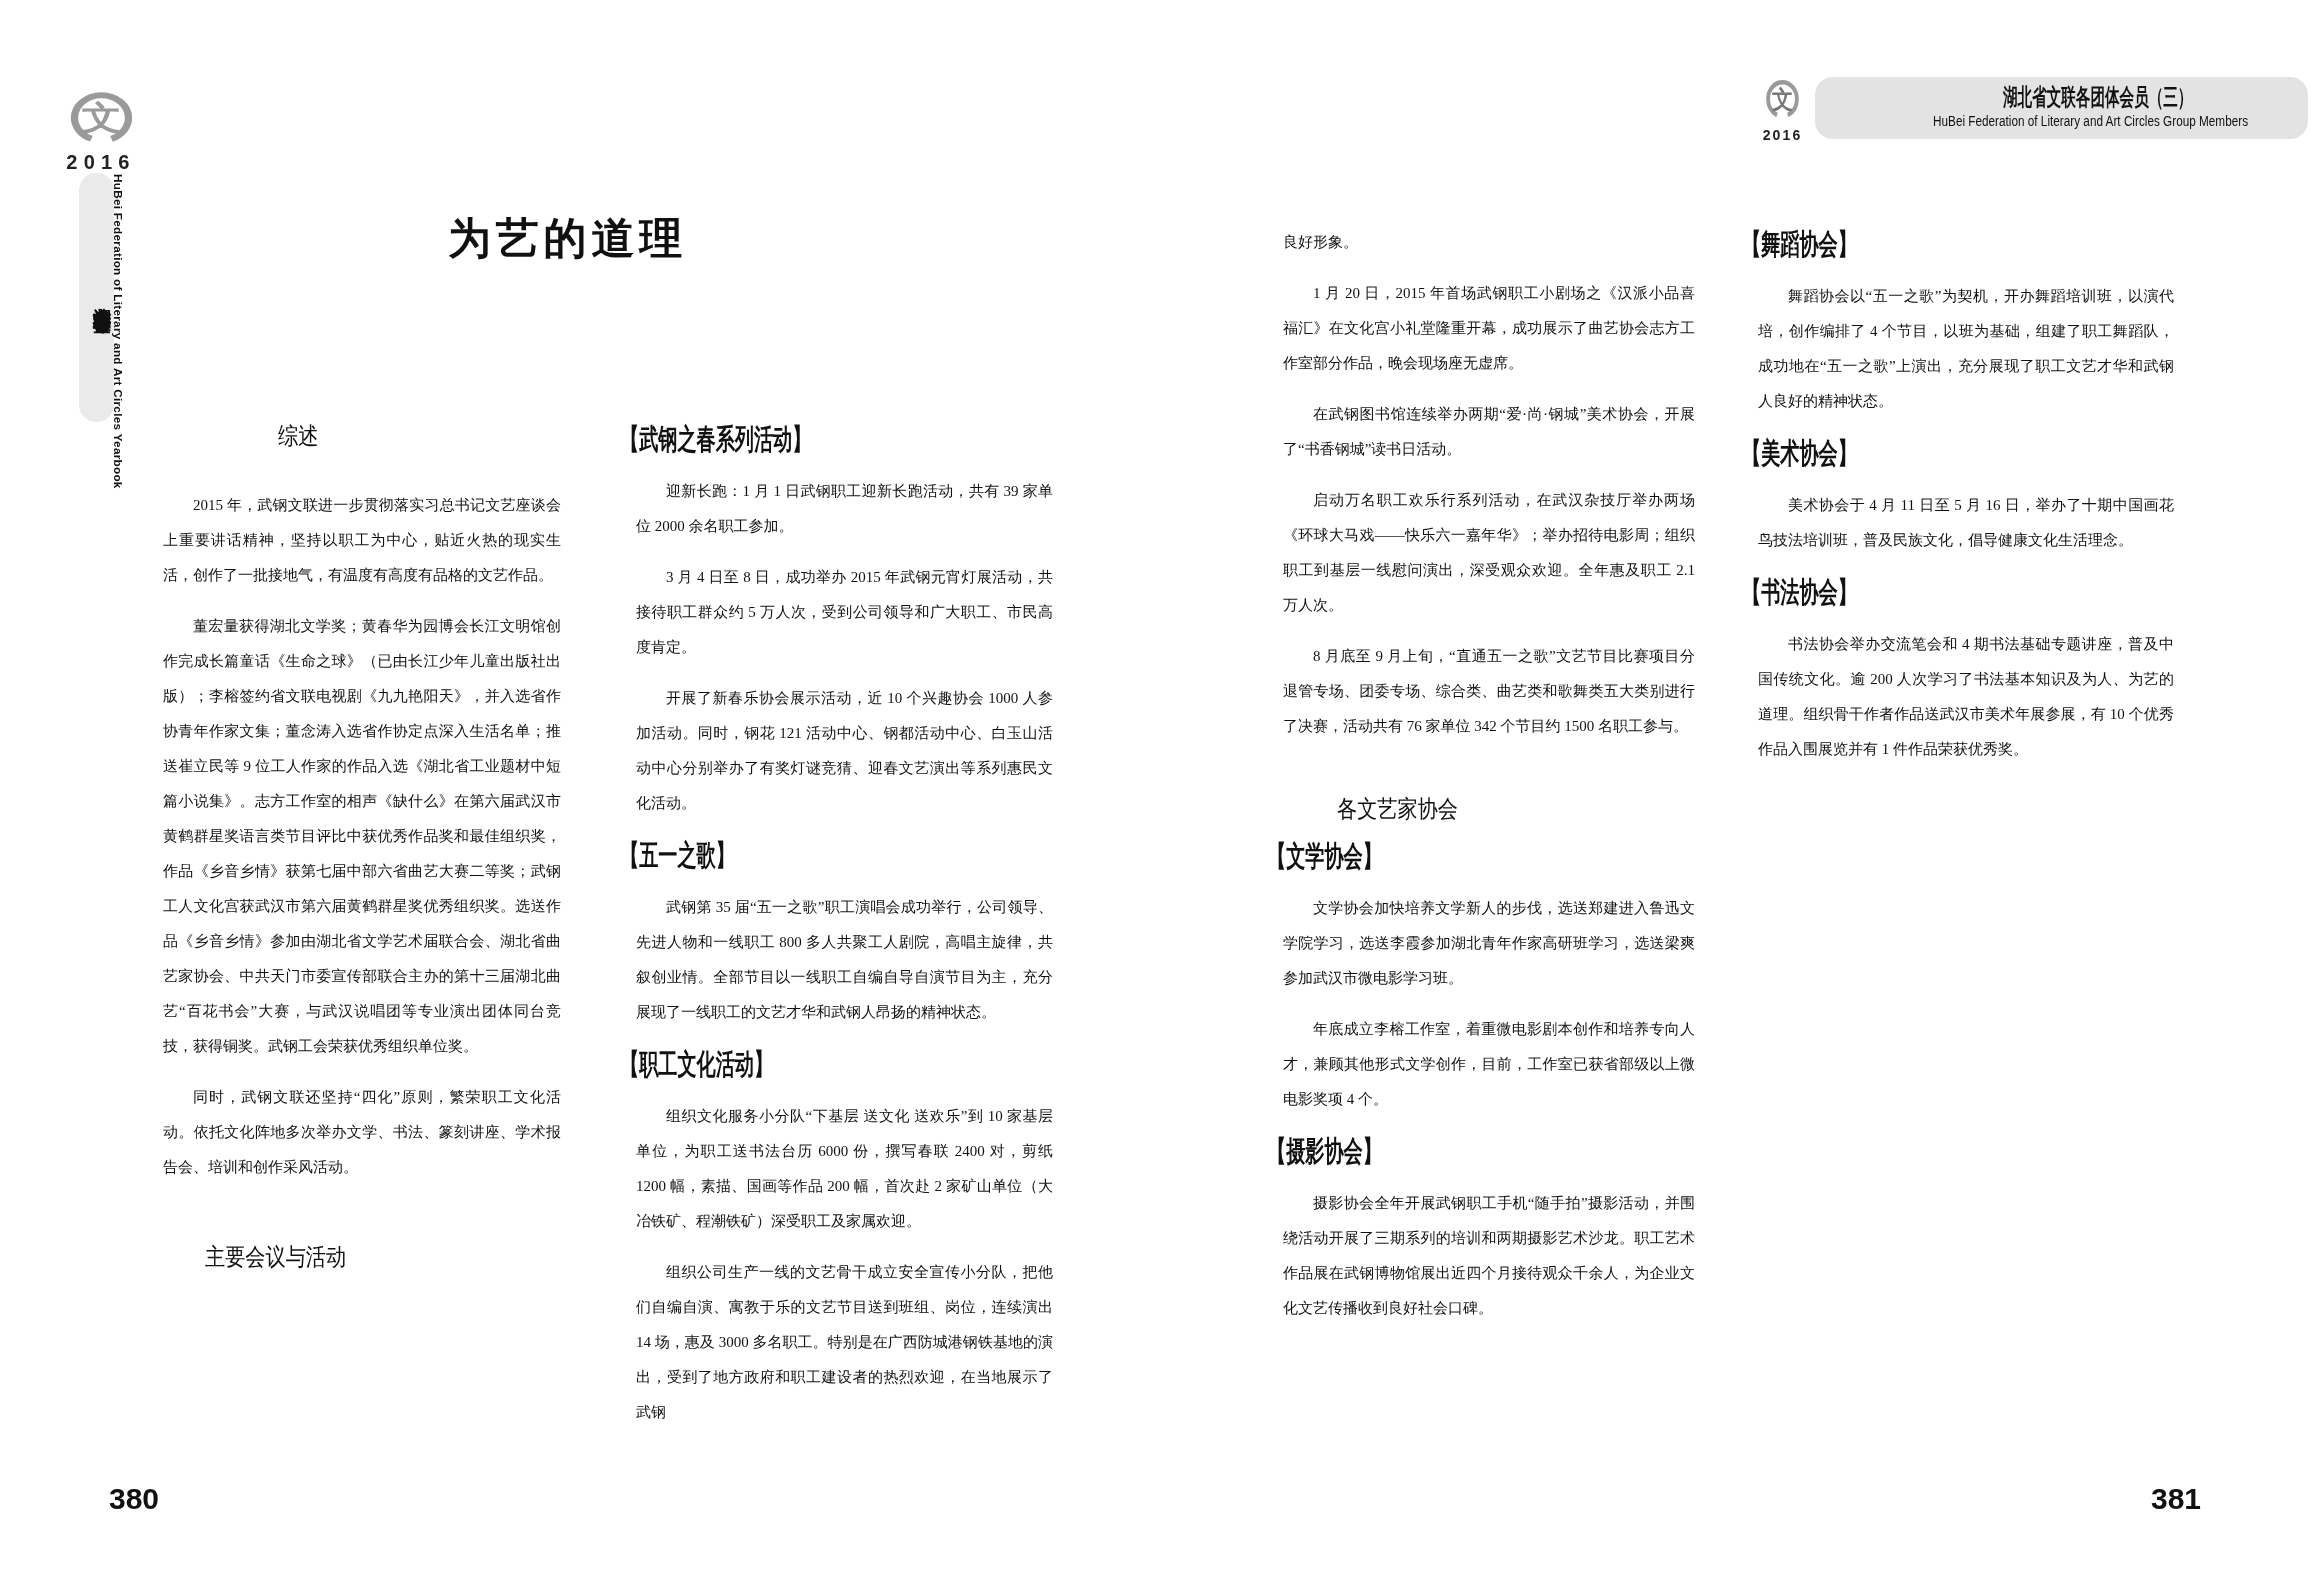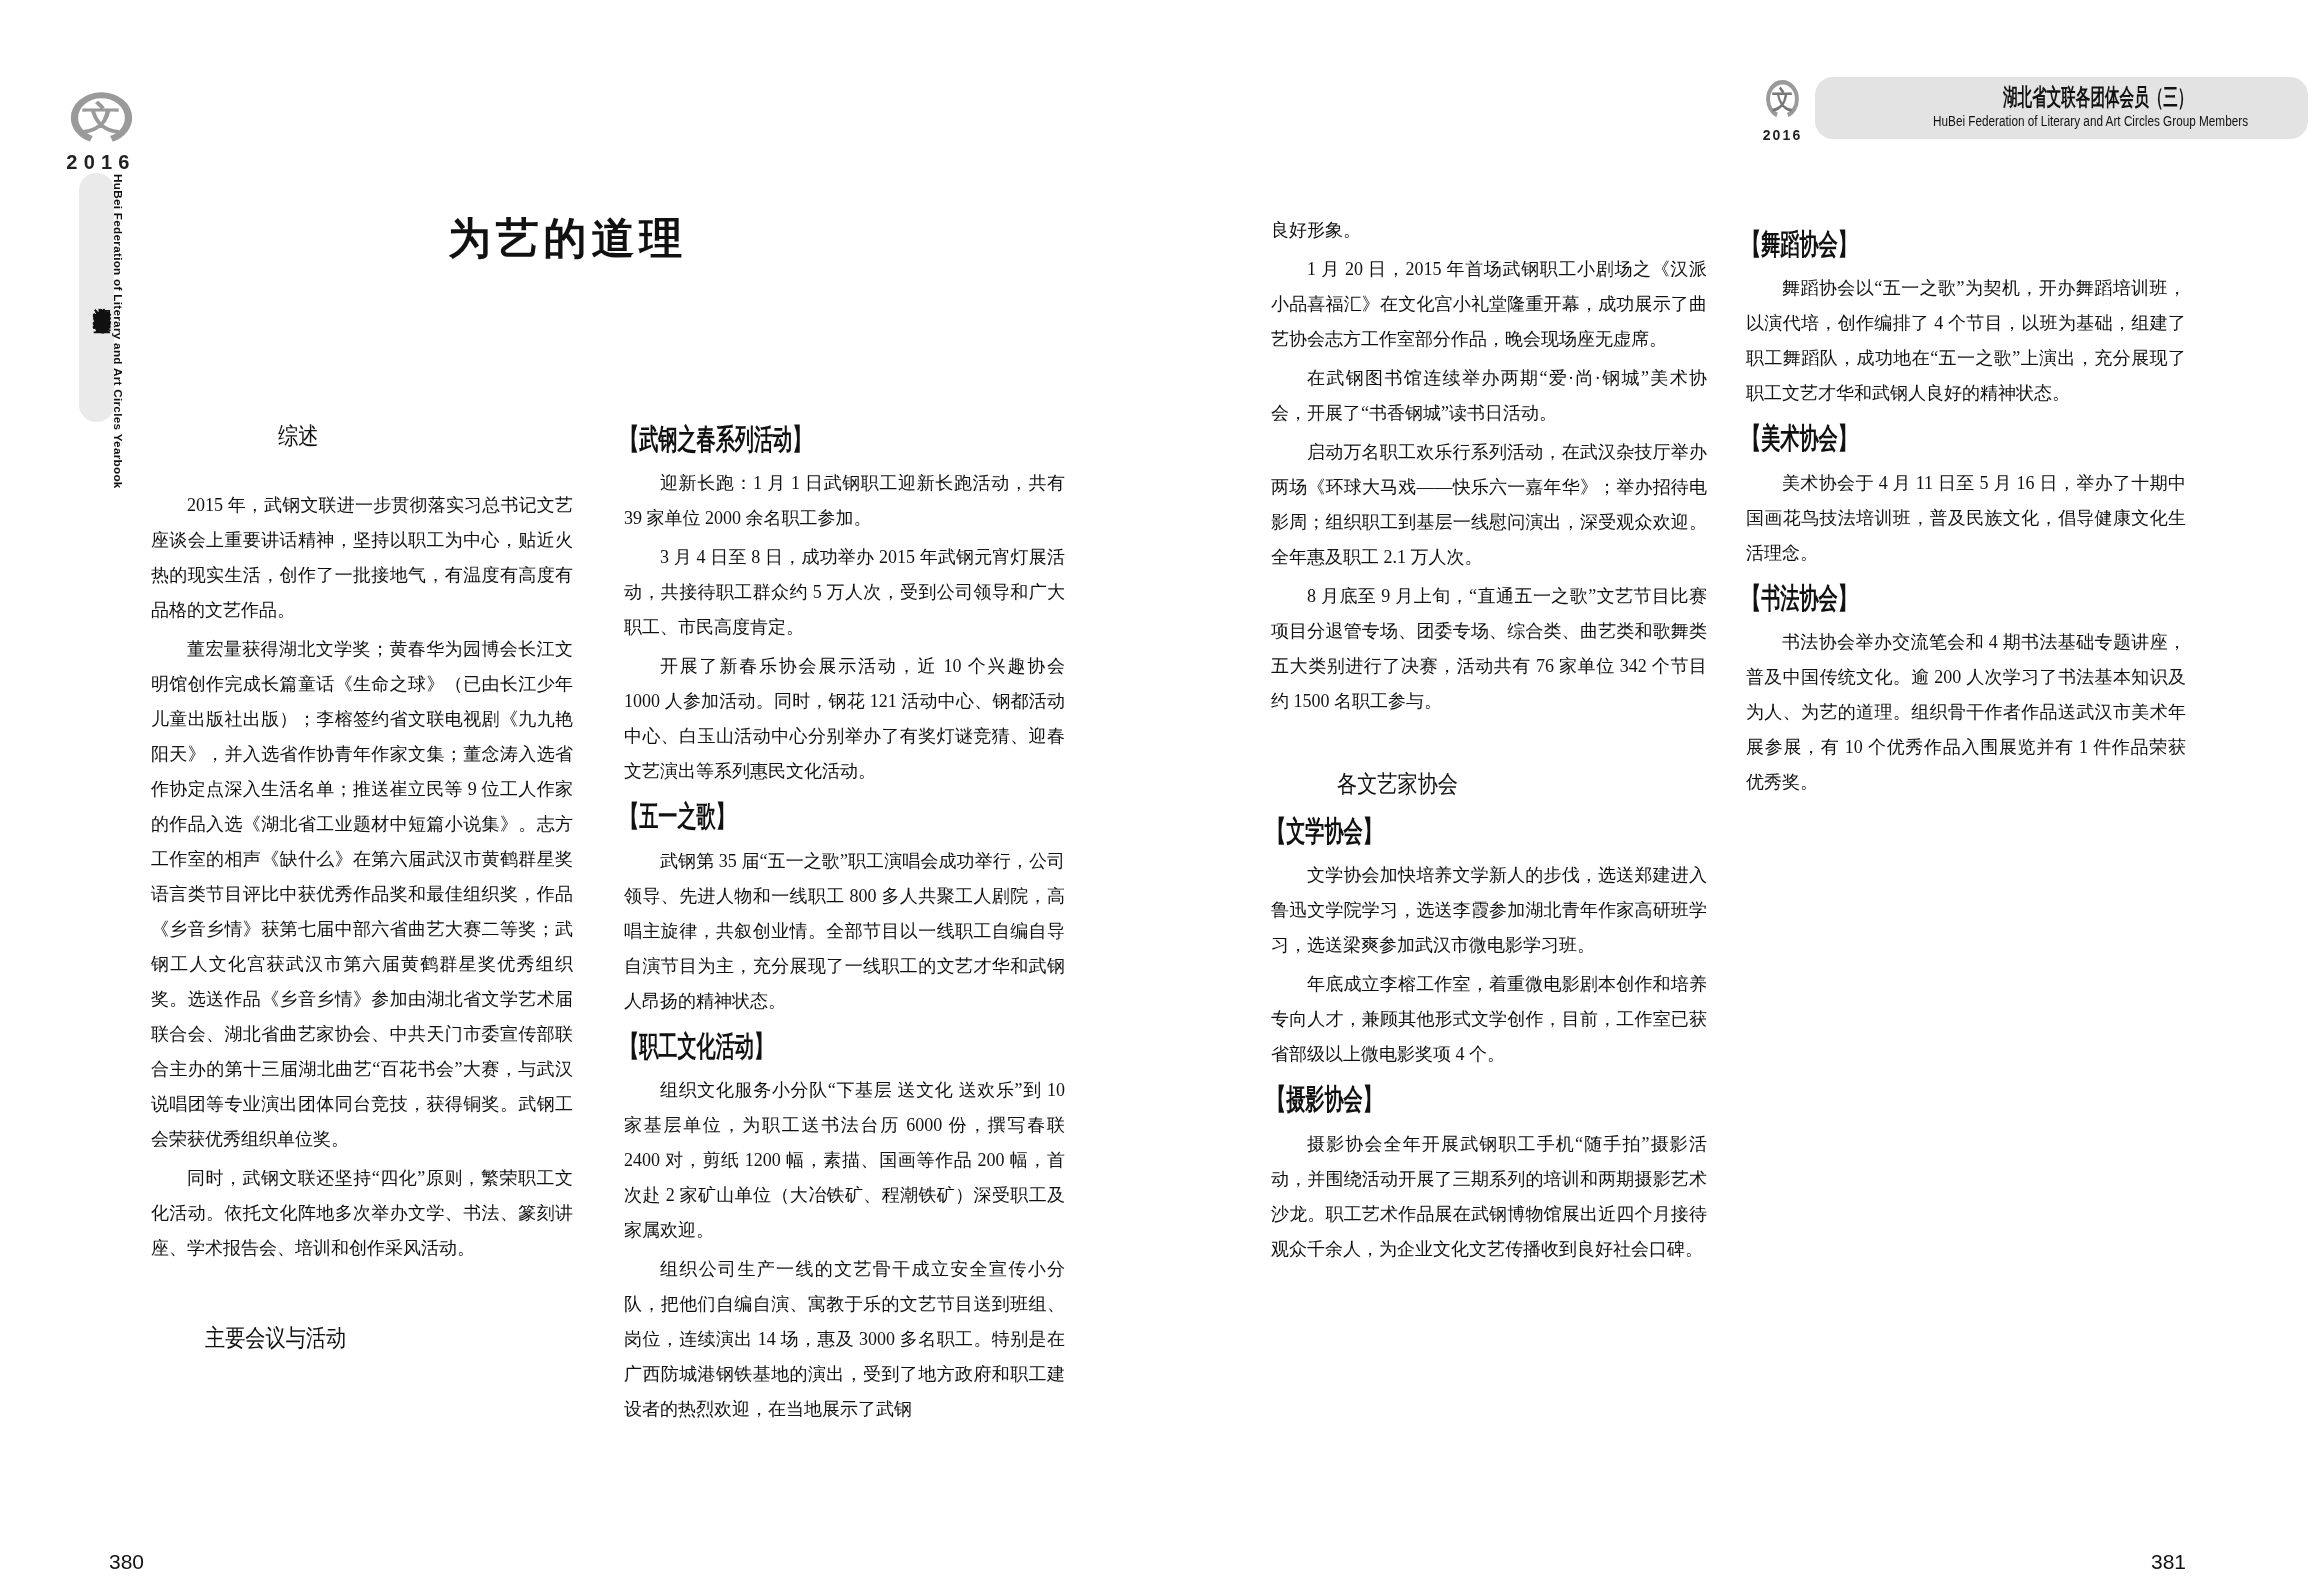--- a/index.html
+++ b/index.html
@@ -34,43 +34,43 @@
   .hd-title .cond{display:inline-block;transform:scaleX(0.62);transform-origin:0 50%;}
   .hd-sub{font-family:"Liberation Sans","DejaVu Sans",sans-serif;font-weight:400;
     font-size:14px;line-height:21px;white-space:nowrap;}
   .hd-sub .cond{display:inline-block;transform:scaleX(0.84);transform-origin:0 50%;}
   
   .col{position:absolute;}
   #col-l1{left:147px;top:415px;width:430px;}
   #col-l2{left:620px;top:412px;width:449px;}
   #col-r1{left:1267px;top:209px;width:444px;}
   #col-r2{left:1742px;top:217px;width:448px;}
-  .para{font-size:18px;line-height:35px;text-align:justify;text-indent:2em;margin:4px;}
+  .para{font-size:15px;line-height:35px;text-align:justify;text-indent:2em;margin:16px;}
   .para.noindent{text-indent:0;}
   .bh{font-family:"Liberation Sans","DejaVu Sans",sans-serif;font-weight:900;
     font-size:29px;line-height:37px;margin:19.4px 0 8.3px 0;white-space:nowrap;}
   .bh:first-child{margin-top:9px;}
   .bh .cond{display:inline-block;transform:scaleX(0.66);transform-origin:0 50%;}
   .bighead{font-family:"Liberation Sans","DejaVu Sans",sans-serif;font-weight:400;
     font-size:24px;line-height:41px;white-space:nowrap;}
   .bighead .cond{display:inline-block;transform:scaleX(0.84);transform-origin:0 50%;}
   .h-overview{margin:0 0 0 131px;}
   .overview-paras{margin-top:32px;}
   .h-activities{margin:51px 0 0 58px;}
   .h-assoc{margin:44px 0 0 70px;}
   .mt-lit{margin-top:51px;}
   .mt-photo{margin-top:21px;}
   .mt-art{margin-top:41px;}
   .mt-calli{margin-top:23.5px;}
   
   .lp-title{position:absolute;left:448px;top:210px;font-weight:900;font-size:43px;
     letter-spacing:4.8px;white-space:nowrap;}
   
-  .pageno{position:absolute;top:1550px;font-family:"Liberation Sans","DejaVu Sans",sans-serif;
-    font-weight:400;font-size:21px;color:#111;}
+  .pageno{position:absolute;top:1482px;font-family:"Liberation Sans","DejaVu Sans",sans-serif;
+    font-weight:700;font-size:30px;color:#111;}
   #pageno-left{left:109px;}
   #pageno-right{left:2151px;}
 </style>
 </head>
 <body>
 
 <div class="canvas">
 
   <div>
     <svg class="sb-logo" viewBox="0 0 100 100" preserveAspectRatio="none">

